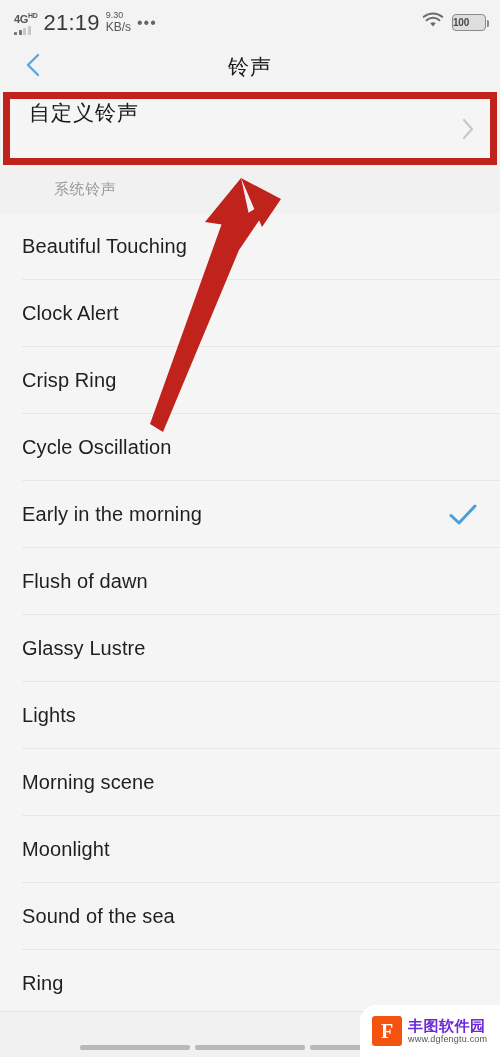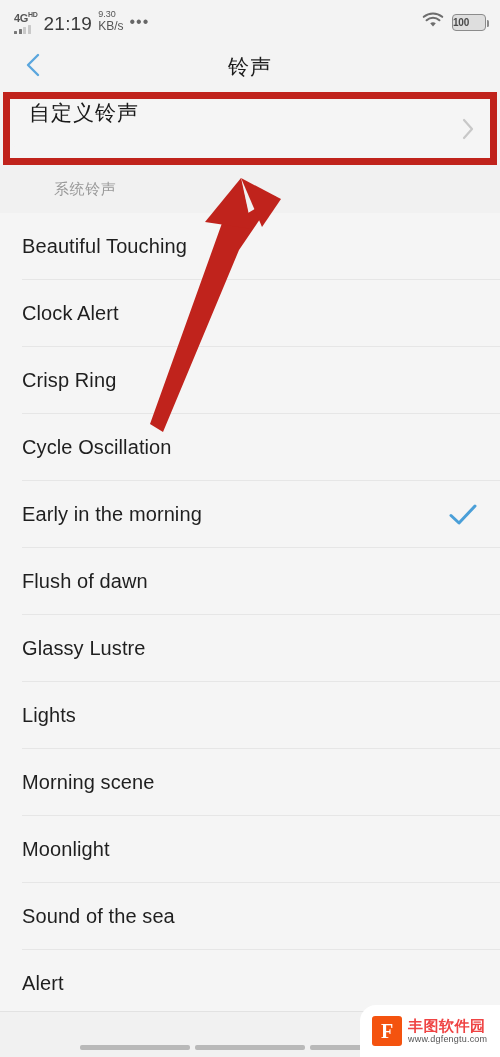--- a/index.html
+++ b/index.html
@@ -21,21 +21,21 @@
   .sb-left { display:flex; align-items:flex-end; gap:6px; }
   .sig-wrap { display:flex; flex-direction:column; align-items:flex-start; line-height:1; }
   .sig-4g { font-size:11px; font-weight:bold; color:#555; letter-spacing:-.3px; }
   .sig-4g sup { font-size:7px; vertical-align:super; }
   .bars { display:flex; align-items:flex-end; gap:1.5px; height:9px; margin-top:1px; }
   .bars i { display:block; width:3px; background:#777; border-radius:.5px; }
   .bars i:nth-child(1){height:3px;}
   .bars i:nth-child(2){height:5px;}
   .bars i:nth-child(3){height:7px;background:#c9c9c9;}
   .bars i:nth-child(4){height:9px;background:#c9c9c9;}
-  .sb-time { font-size:19px; color:#3a3a3a; letter-spacing:.2px; margin-bottom:-1px; }
+  .sb-time { font-size:22px; color:#3a3a3a; letter-spacing:.2px; margin-bottom:-1px; }
   .sb-net { display:flex; flex-direction:column; line-height:1.05; margin-bottom:1px;justify-content:flex-end; }
   .sb-net .n1 { font-size:9px; color:#555; }
   .sb-net .n2 { font-size:12px; color:#555; }
   .sb-dots { font-size:16px; color:#666; letter-spacing:1px; margin-bottom:3px; }
   .sb-right { margin-left:auto; display:flex; align-items:center; gap:8px; }
   .batt {
     position:relative; width:34px; height:17px;
     border:1.6px solid #8b8b8b; border-radius:4px;
     display:flex; align-items:center; 
     background:#dedede;
@@ -117,21 +117,21 @@
     padding-left:12px;
     z-index:60;
   }
   .wm-logo {
     width:30px; height:30px; background:#f4530f;
     display:flex; align-items:center; justify-content:center;
     border-radius:3px; flex:0 0 auto;
   }
   .wm-logo b { color:#fff; font-size:20px; font-weight:bold; line-height:1; font-family:"Liberation Serif", serif;}
   .wm-text { display:flex; flex-direction:column; line-height:1.15; }
-  .wm-t1 { font-size:15px; color:#ef4444; font-weight:bold; letter-spacing:.5px; }
+  .wm-t1 { font-size:15px; color:#6d28d9; font-weight:bold; letter-spacing:.5px; }
   .wm-t2 { font-size:9px; color:#555; letter-spacing:.2px; }
 
   
   .navbar {
     position:absolute; left:0; bottom:0; width:500px; height:46px;
     background:#f1f1f1; border-top:1px solid #e2e2e2;
     display:flex; align-items:flex-end; justify-content:center; gap:5px;
     padding-bottom:7px; z-index:50;
   }
   .nav-seg { width:110px; height:5px; background:#b9b9b9; border-radius:2px; cursor:pointer; }
@@ -232,21 +232,21 @@
       <div class="row">
         <span class="row-label">Morning scene</span>
       </div>
       <div class="row">
         <span class="row-label">Moonlight</span>
       </div>
       <div class="row">
         <span class="row-label">Sound of the sea</span>
       </div>
       <div class="row">
-        <span class="row-label">Alert</span>
+        <span class="row-label">Ring</span>
       </div>
     </div>
 
   <svg class="arrow-svg" viewBox="0 0 500 1057">
     <g fill="#c0231c">
       <path d="M150 424 L226 212 L241 180 L248 213 L276 196 L258 222 L239 250 L163 432 Z"></path>
       <path d="M241 178 L281 199 L262 227 Z"></path>
       <path d="M241 178 L205 222 L252 229 Z"></path>
     </g>
   </svg>

